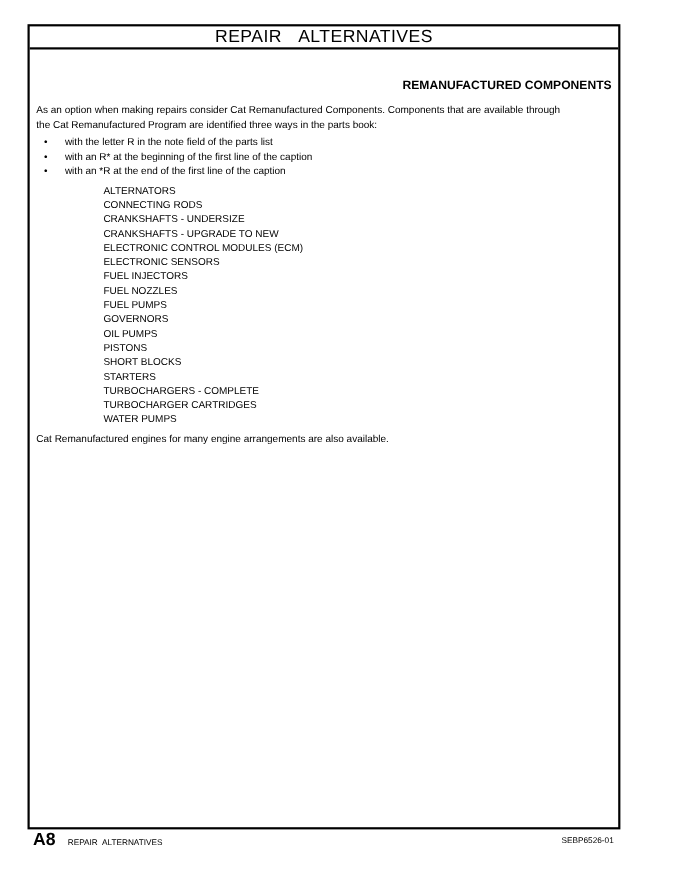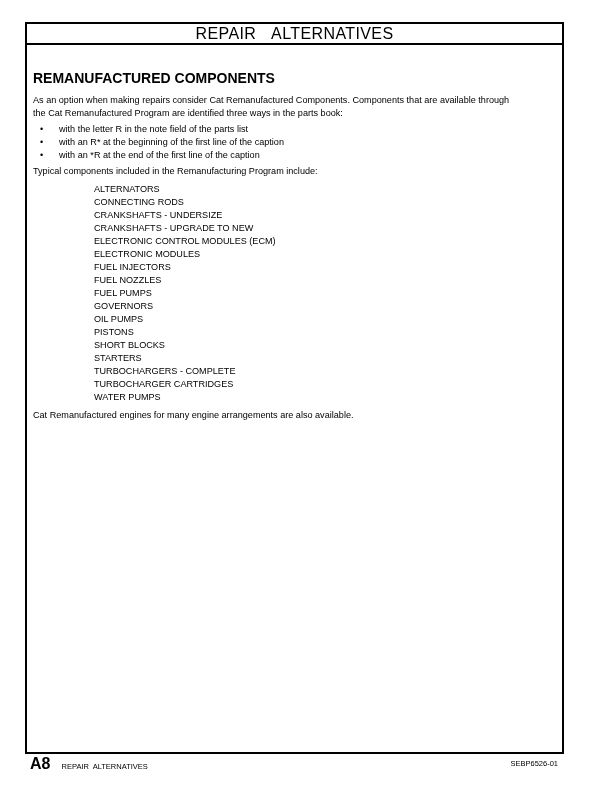--- a/index.html
+++ b/index.html
@@ -34,22 +34,23 @@
       word-spacing: 3px;
     }
     .content {
       padding: 0 6px;
       font-size: 9.1px;
       line-height: 13px;
     }
     .section-heading {
       margin-top: 27px;
       font-weight: bold;
-      font-size: 14px;
+      font-size: 11px;
       line-height: 12px;
+      text-align: right;
     }
     .intro {
       margin-top: 10px;
     }
     .bullets {
       list-style: none;
       margin: 3px 0 0 0;
       padding: 0;
     }
     .bullets li {
@@ -118,29 +119,28 @@
       <li>
         <span class="dot">•</span>
         <span>with an R* at the beginning of the first line of the caption</span>
       </li>
       <li>
         <span class="dot">•</span>
         <span>with an *R at the end of the first line of the caption</span>
       </li>
     </ul>
 
-    <div class="typical">Typical components included in the Remanufacturing Program include:</div>
 
     <ul class="components">
       <li>ALTERNATORS</li>
       <li>CONNECTING RODS</li>
       <li>CRANKSHAFTS - UNDERSIZE</li>
       <li>CRANKSHAFTS - UPGRADE TO NEW</li>
       <li>ELECTRONIC CONTROL MODULES (ECM)</li>
-      <li>ELECTRONIC MODULES</li>
+      <li>ELECTRONIC SENSORS</li>
       <li>FUEL INJECTORS</li>
       <li>FUEL NOZZLES</li>
       <li>FUEL PUMPS</li>
       <li>GOVERNORS</li>
       <li>OIL PUMPS</li>
       <li>PISTONS</li>
       <li>SHORT BLOCKS</li>
       <li>STARTERS</li>
       <li>TURBOCHARGERS - COMPLETE</li>
       <li>TURBOCHARGER CARTRIDGES</li>

